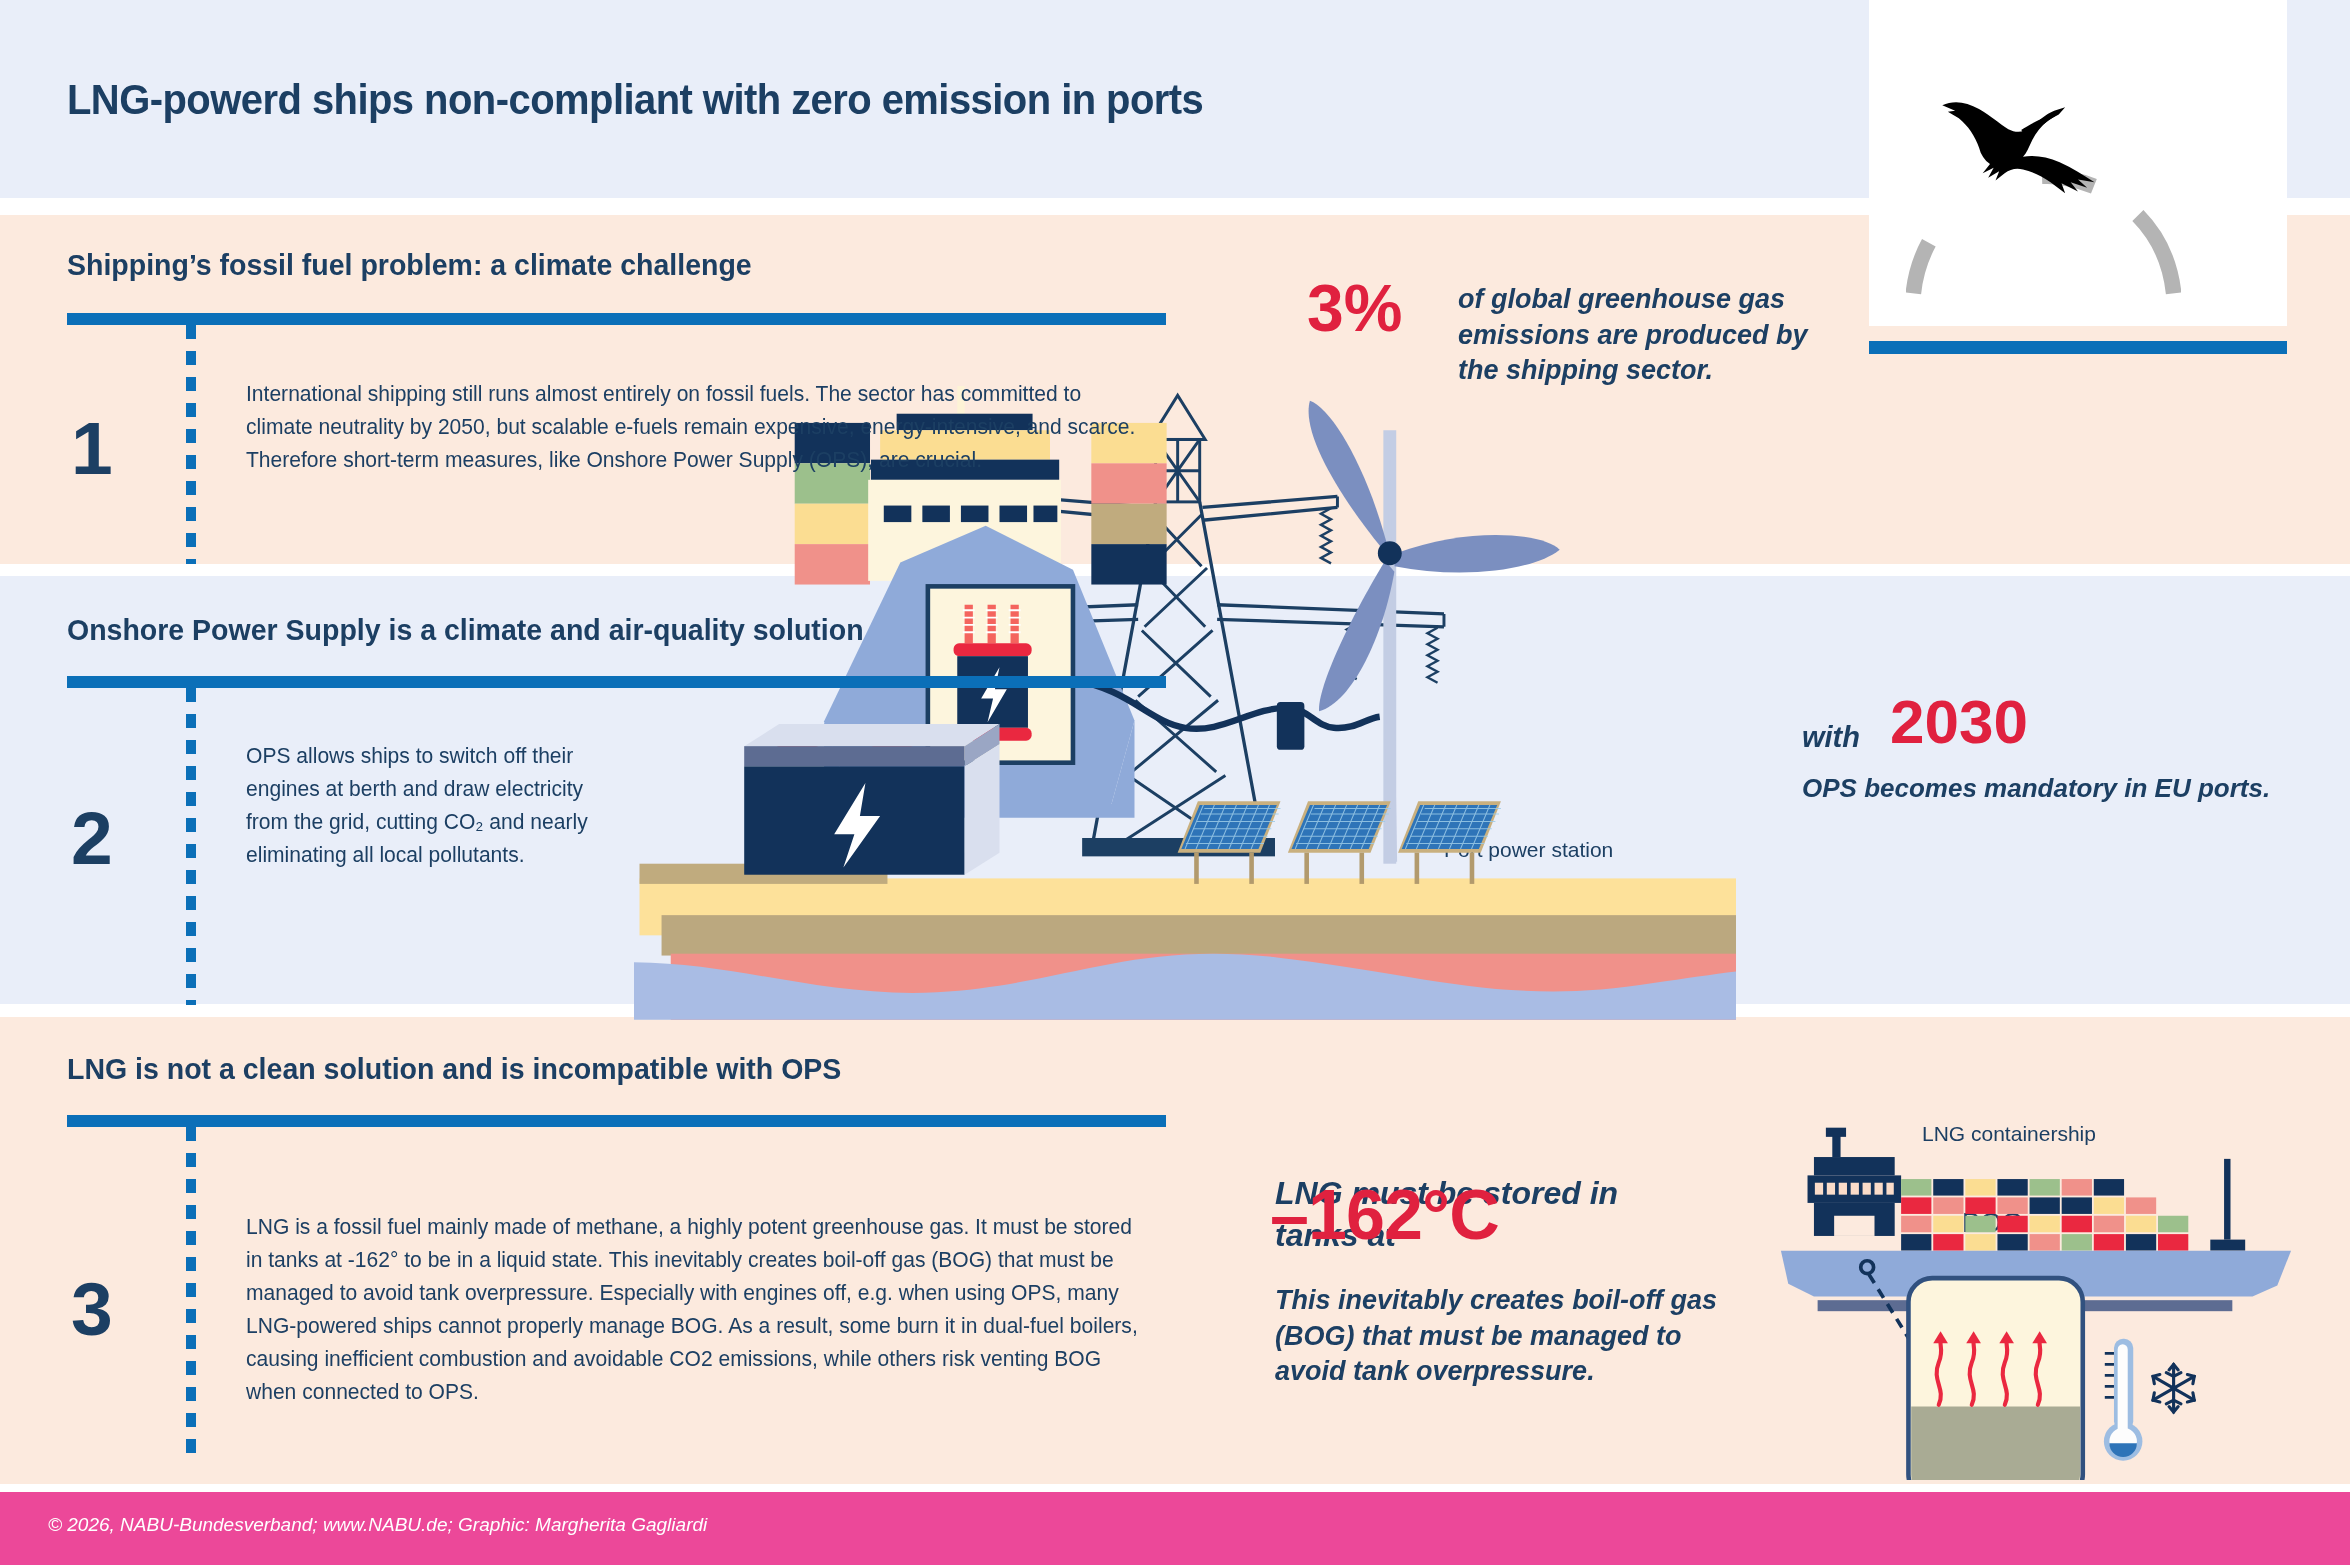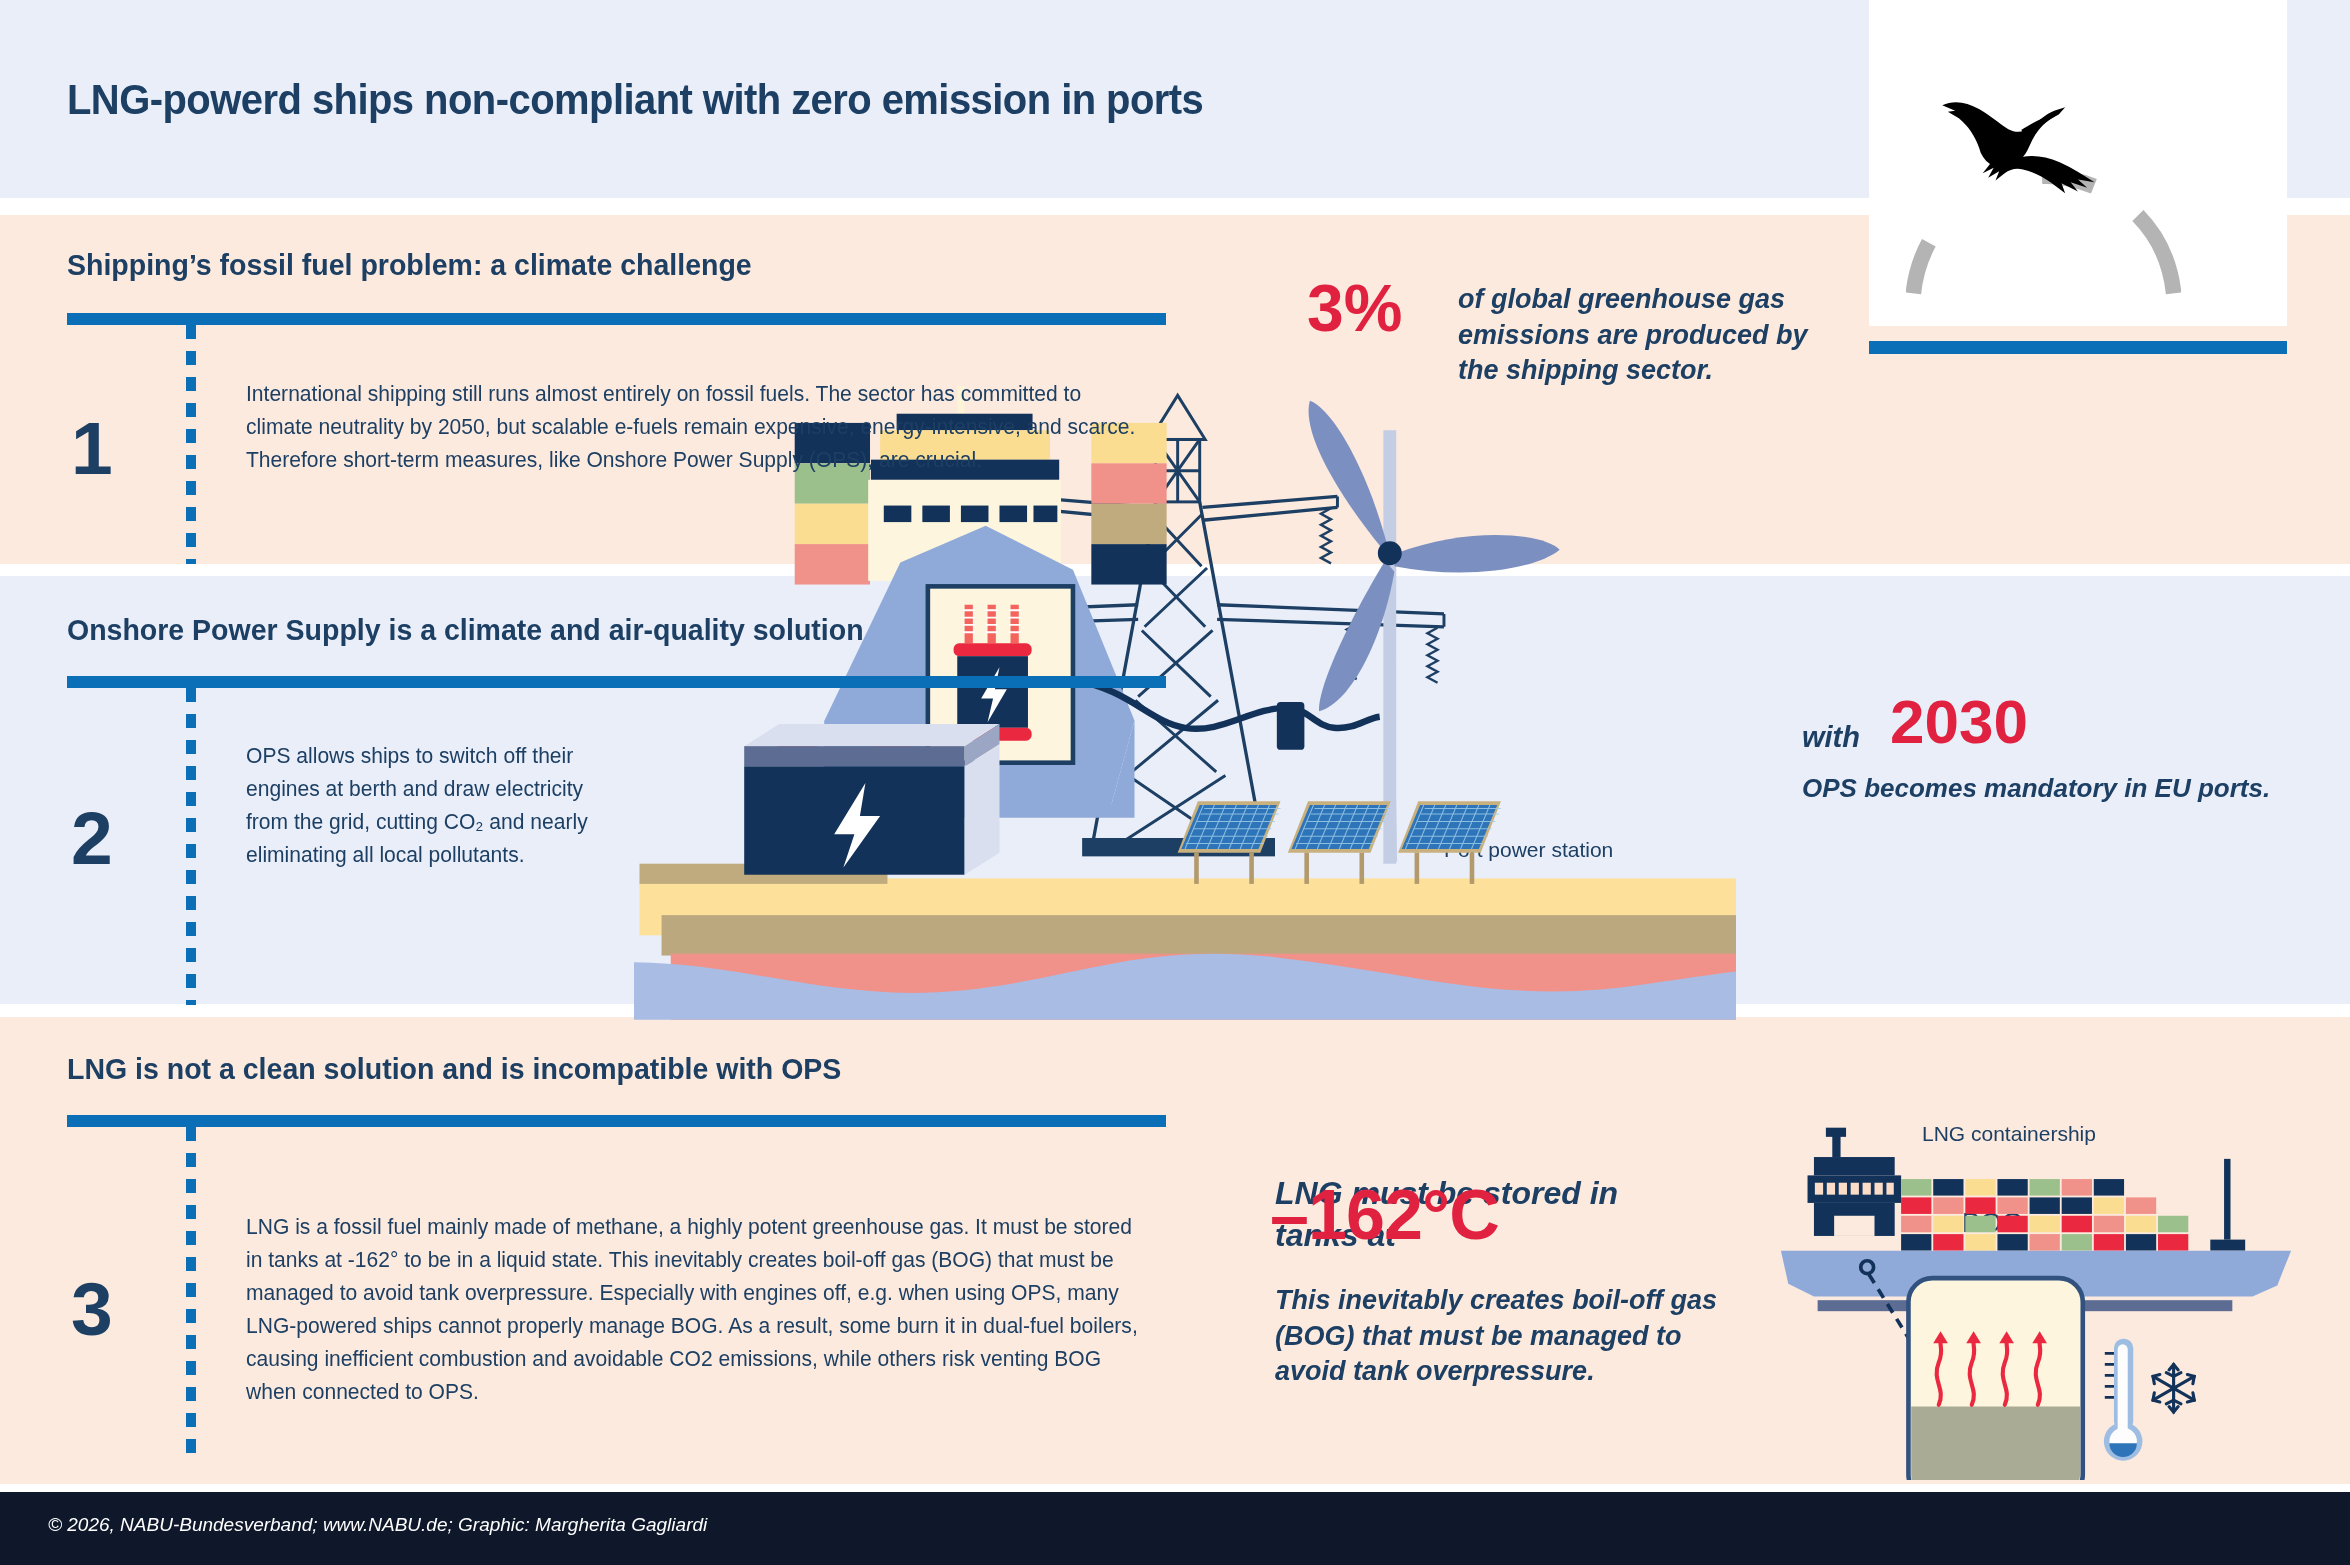--- a/index.html
+++ b/index.html
@@ -107,21 +107,21 @@
 
   
   .illus-label {
     position: absolute; color: #1c3f63; font-size: 21px;
     font-weight: 400; white-space: nowrap;
   }
 
   
   #footer {
     position: absolute; left: 0; top: 1492px;
-    width: 2351px; height: 73px; background: #0f172a; z-index: 7;
+    width: 2351px; height: 73px; background: #ec4899; z-index: 7;
   }
   #footer-text {
     position: absolute; left: 48px; top: 22px;
     color: #ffffff; font-size: 19px; font-style: italic;
     white-space: nowrap;
   }
 
   svg { display: block; }
   .illus { position: absolute; z-index: 4; }
 </style>

